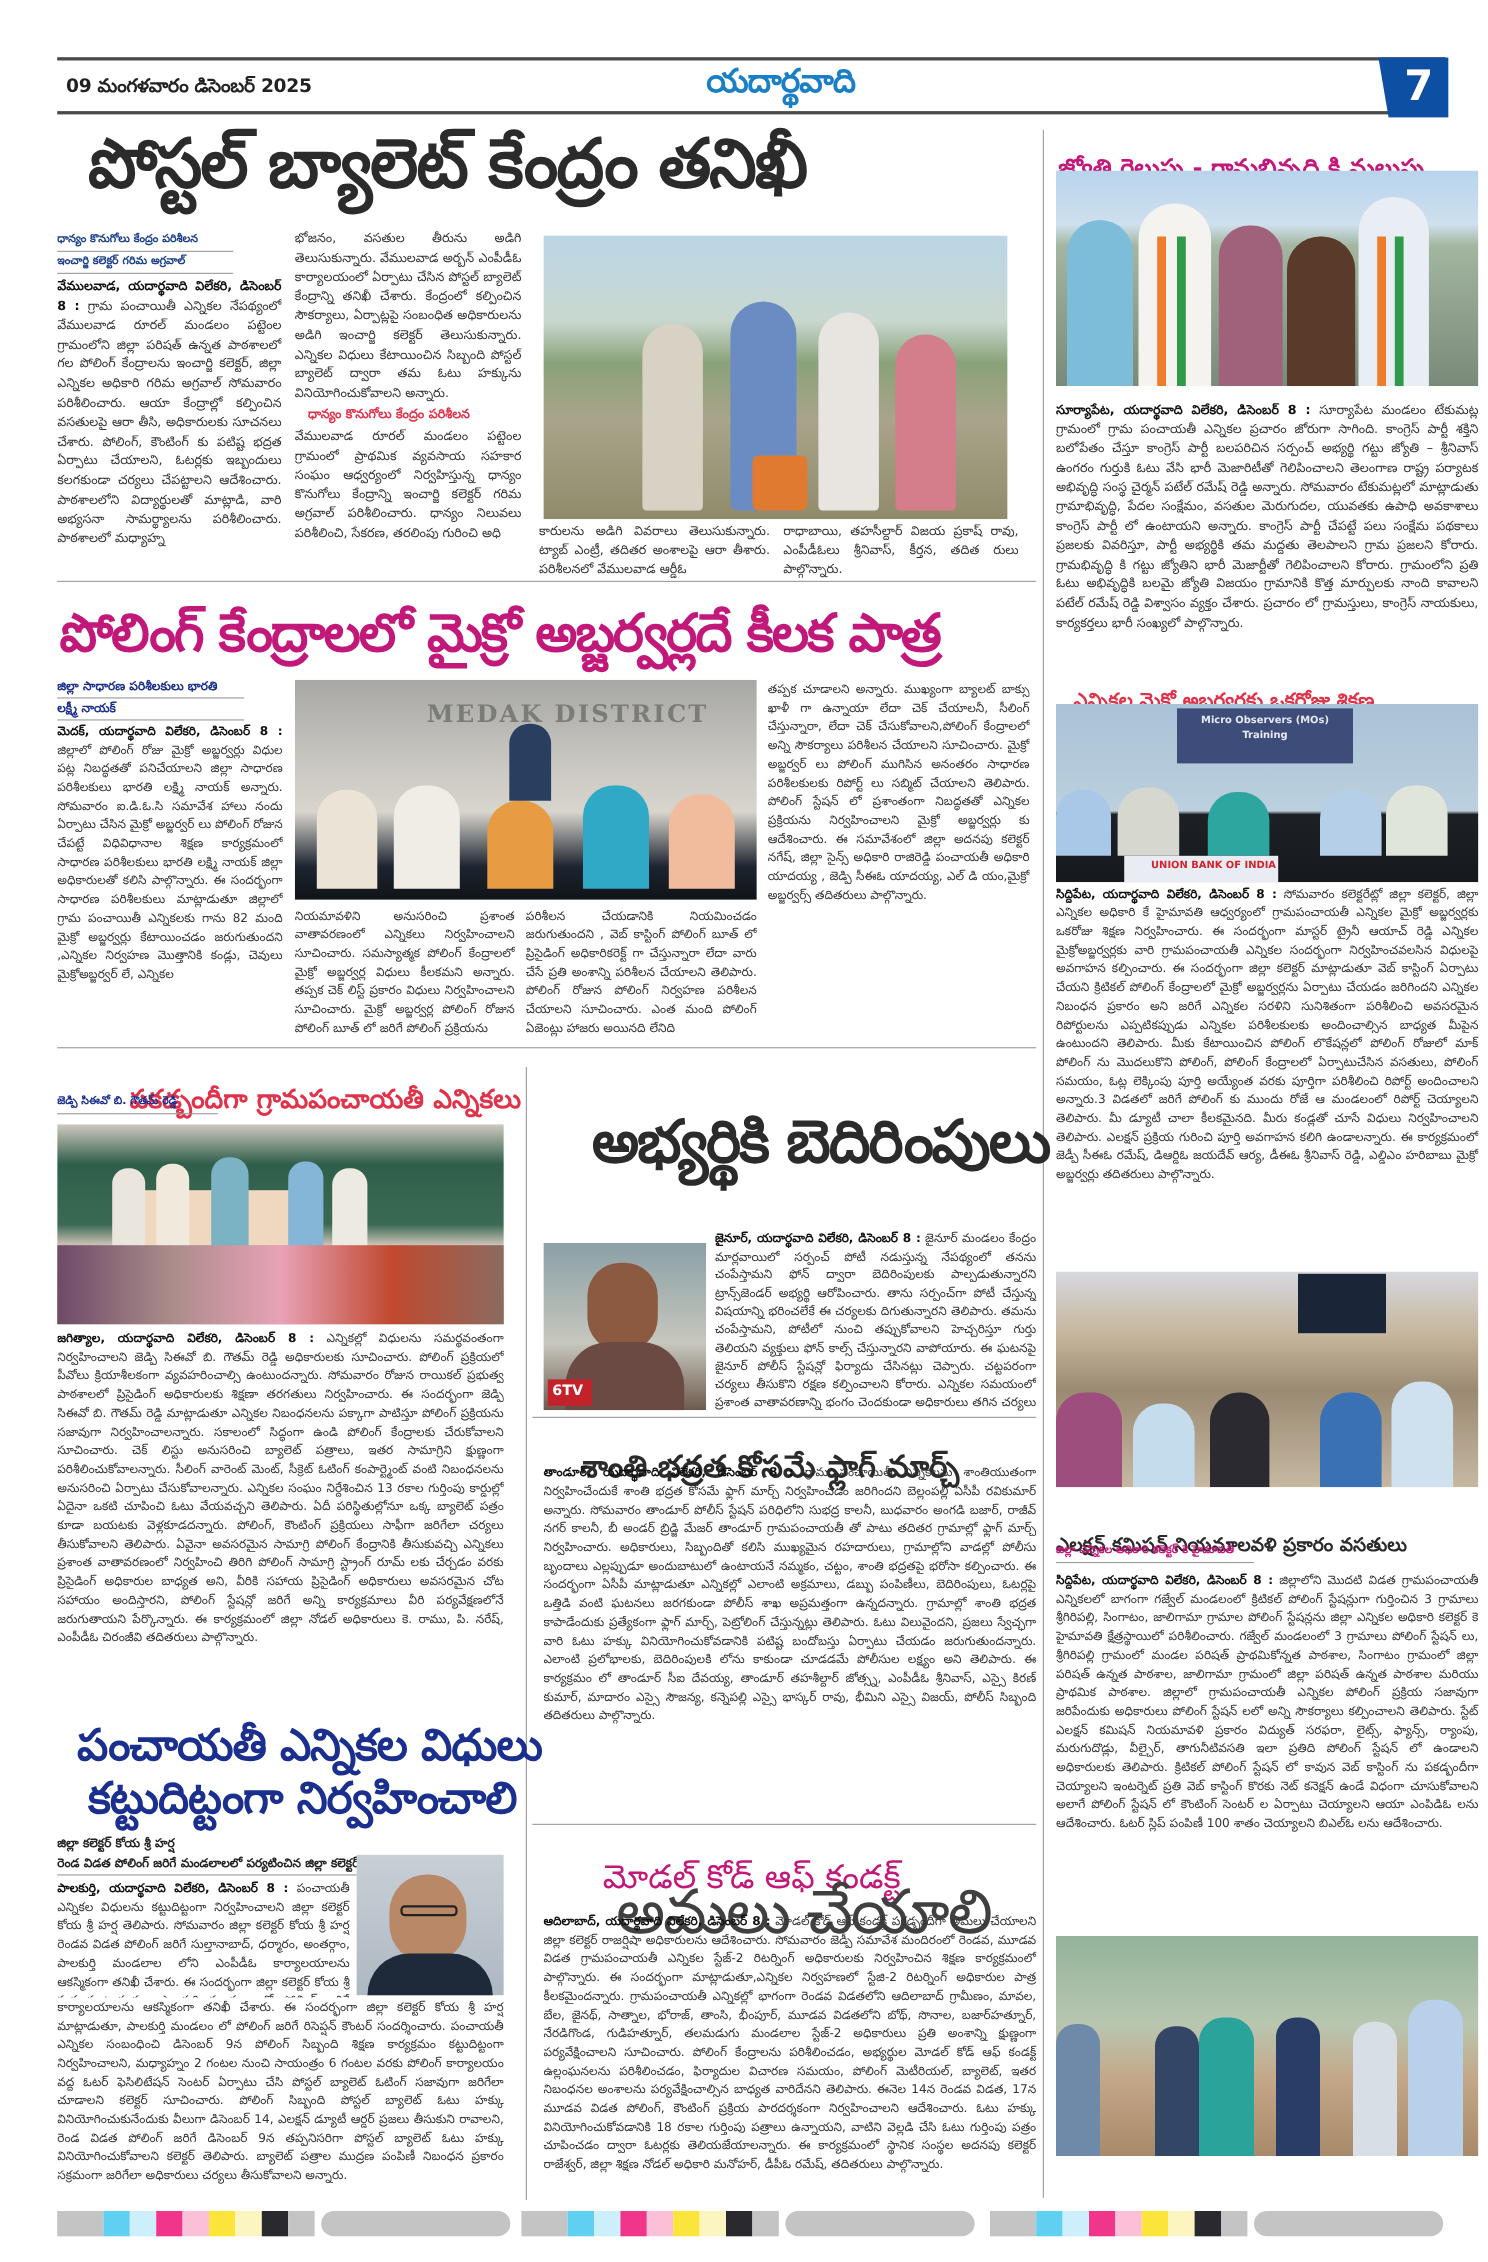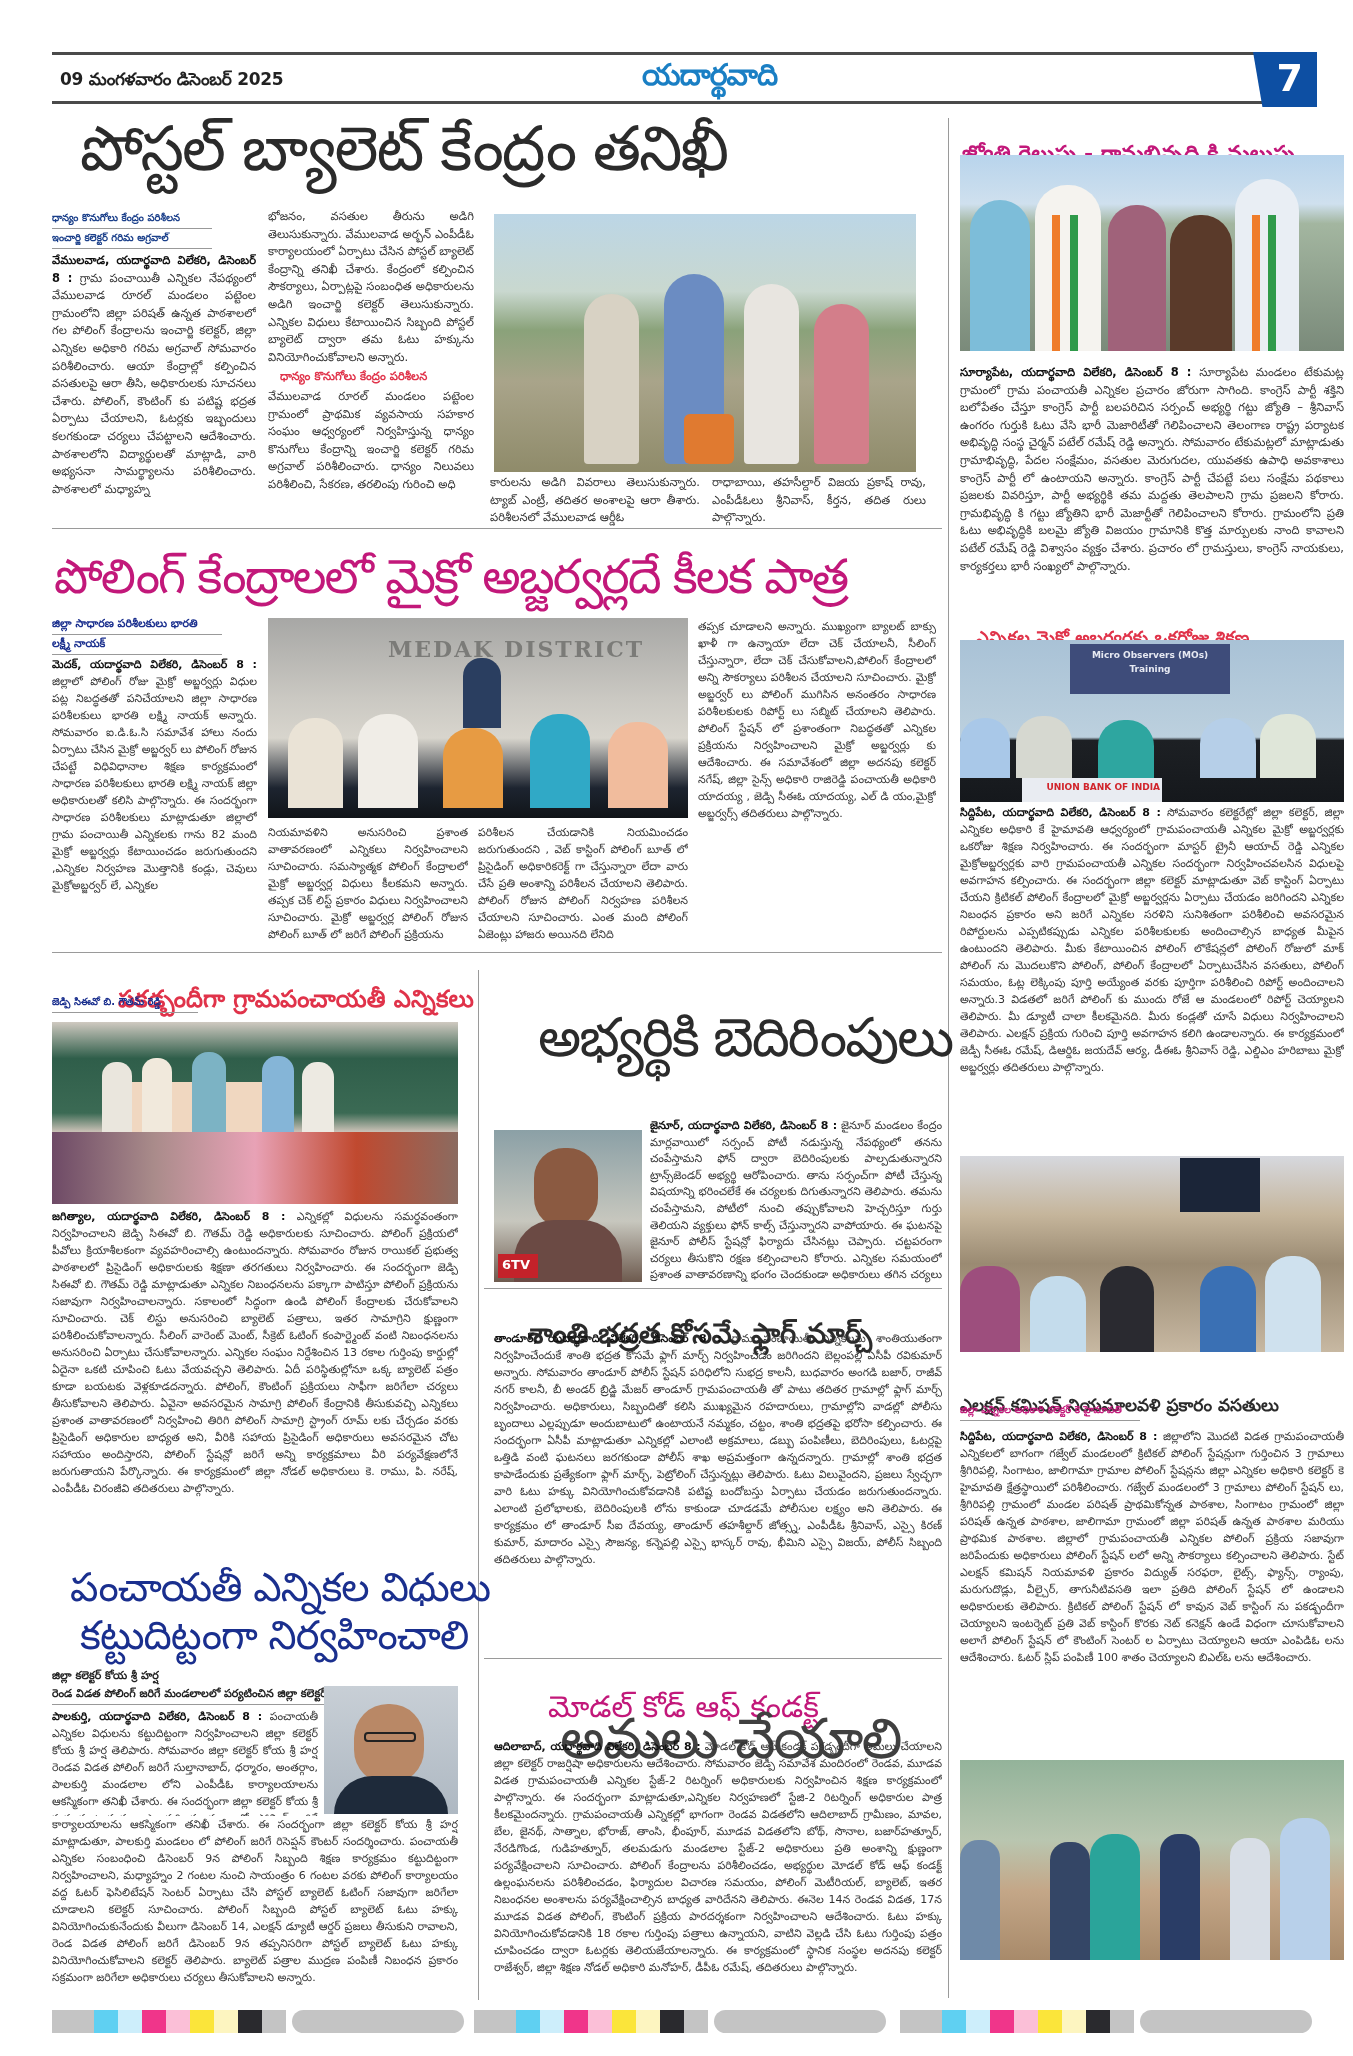--- a/index.html
+++ b/index.html
@@ -11,21 +11,21 @@
   
   .masthead { position: absolute; left: 52px; top: 52px; width: 1262px; height: 52px; border-top: 3px solid #4a4a4a; border-bottom: 3px solid #4a4a4a; }
   .mast-date { position: absolute; left: 8px; top: 14px; font-size: 17px; font-weight: bold; color: #222; letter-spacing: -0.3px; }
   .mast-logo { position: absolute; left: 590px; top: 2px; font-size: 30px; font-weight: bold; color: #1a7fc4; letter-spacing: -1px; }
   .mast-page { position: absolute; right: -3px; top: -3px; width: 78px; height: 55px; background: #0d4fa3; clip-path: polygon(18% 0, 100% 0, 100% 100%, 30% 100%); }
   .mast-page span { position: absolute; right: 14px; top: 4px; font-size: 38px; font-weight: bold; color: #fff; }
 
   .vrule { position: absolute; width: 1px; background: #9a9a9a; }
   .hrule { position: absolute; height: 1px; background: #9a9a9a; }
 
-  .headline { position: absolute; font-weight: normal; white-space: nowrap; letter-spacing: -2px; font-family: "DejaVu Sans", sans-serif; }
+  .headline { position: absolute; font-weight: bold; white-space: nowrap; letter-spacing: -2px; font-family: "DejaVu Sans", sans-serif; }
   .subhead { position: absolute; font-weight: bold; white-space: nowrap; margin-top: 23px; }
   .kicker { position: absolute; font-size: 12px; font-weight: bold; color: #1a3f8a; line-height: 20px; border-bottom: 1px solid #999; }
 
   .body-text { position: absolute; font-size: 11.5px; line-height: 17.6px; color: #333; text-align: justify; overflow: hidden; font-family: "DejaVu Sans", sans-serif; }
   .body-text b { color: #111; }
   .red { color: #e0334a; font-weight: bold; display: block; margin: 2px 0 2px 12px; }
 
   .photo { position: absolute; overflow: hidden; padding-left: 20px; }
   .photo .scene { position: absolute; inset: 0; }
   .photo .label { position: absolute; font-weight: bold; }

